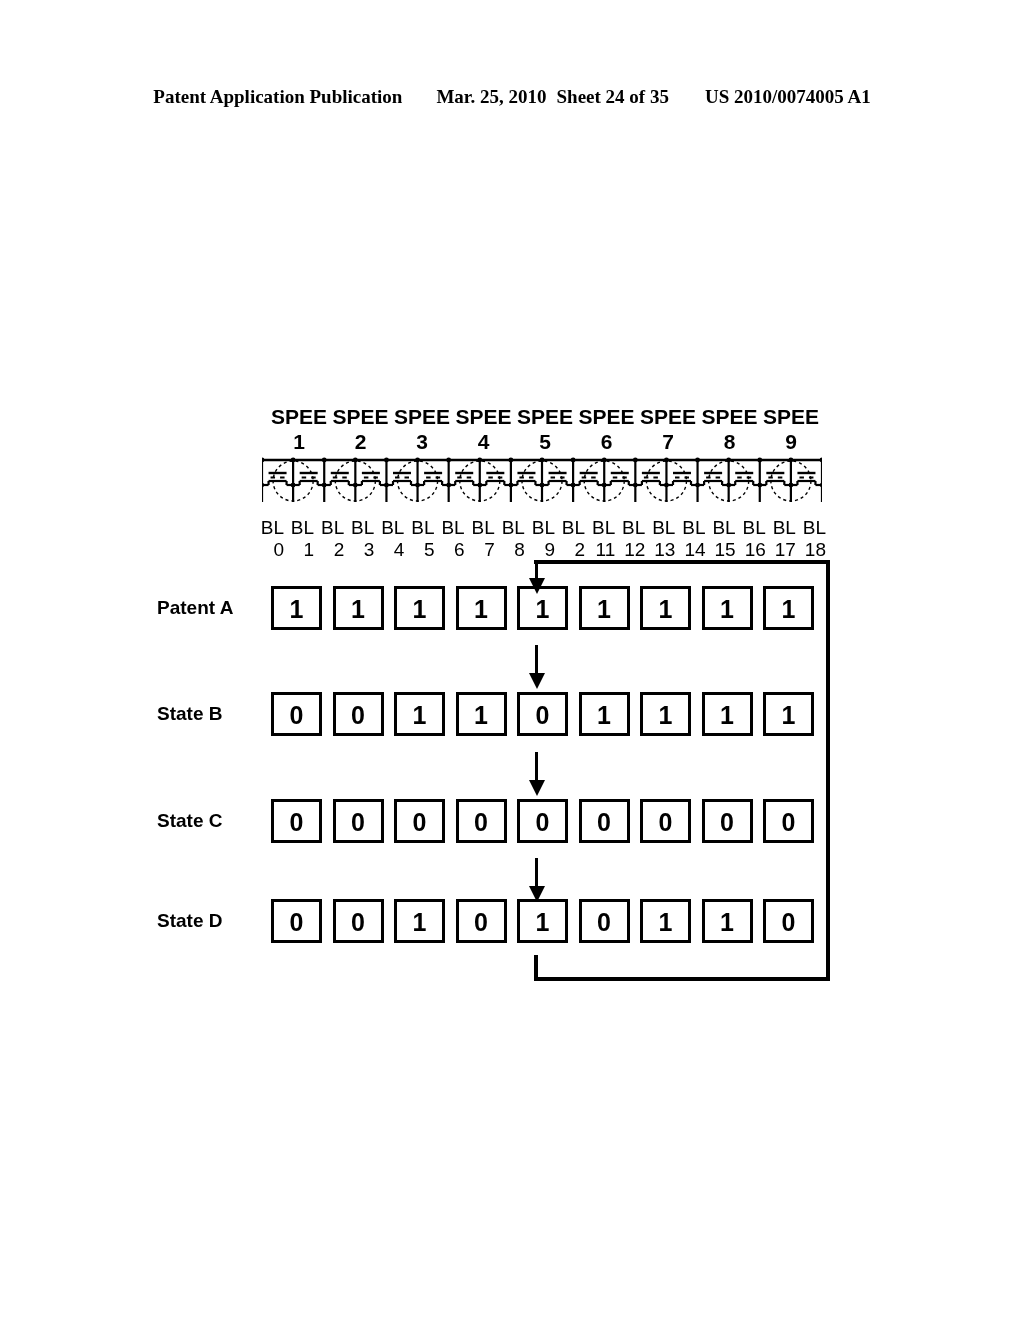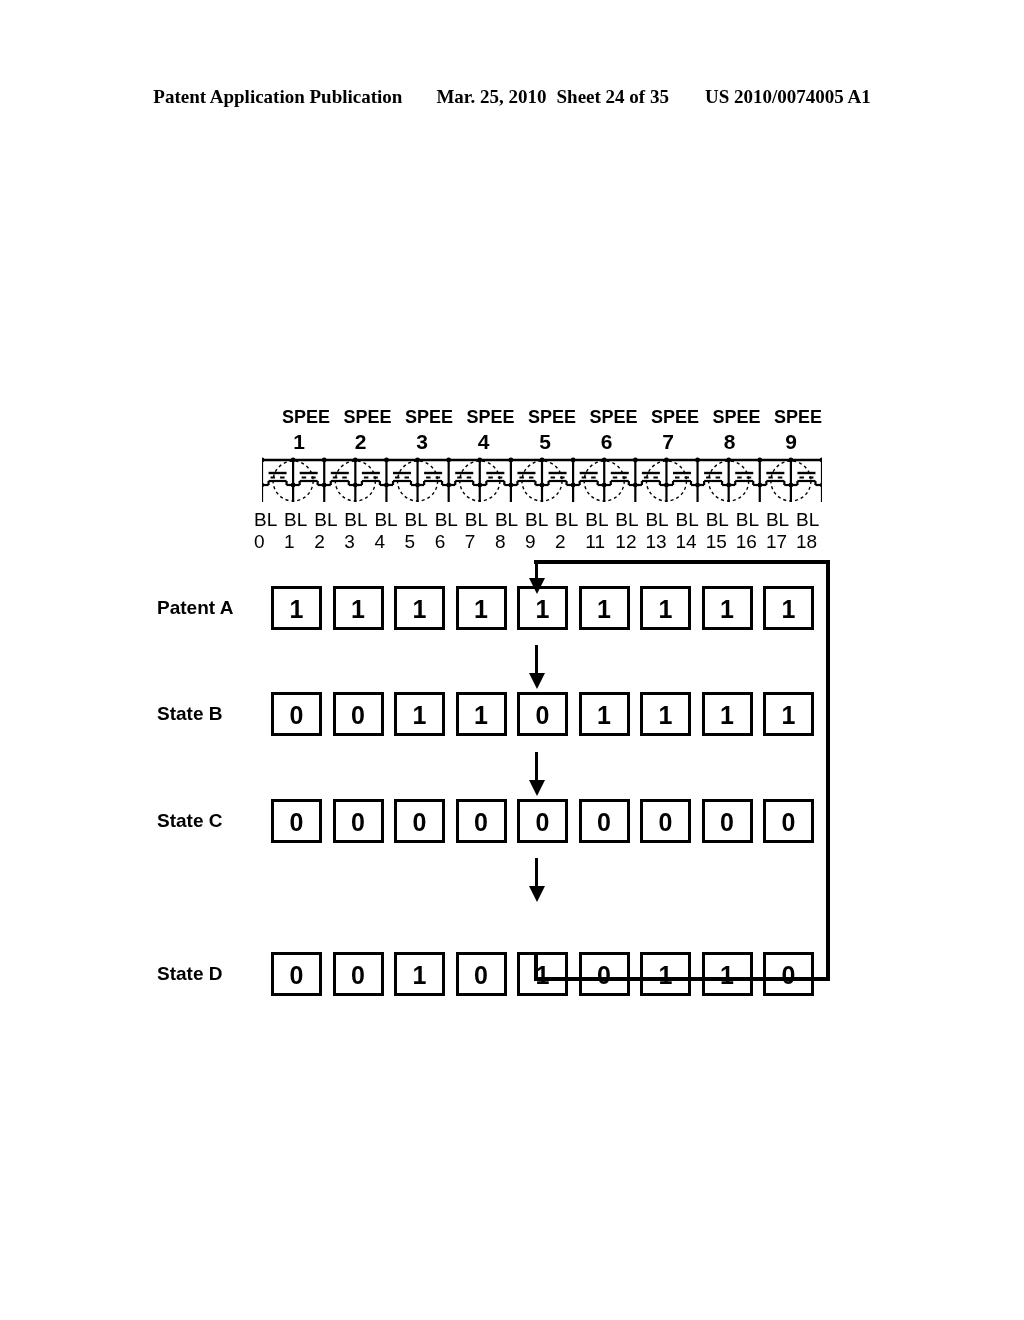--- a/index.html
+++ b/index.html
@@ -61,23 +61,23 @@
     position: absolute;
     left: 268px;
     top: 405px;
     width: 555px;
     height: 24px;
   }
   #spee-row .spee-label {
     position: absolute;
     top: 0;
     width: 62px;
-    text-align: right;
+    text-align: center;
     font-weight: bold;
-    font-size: 18px;
+    font-size: 21px;
     line-height: 24px;
   }
   #spee-num-row {
     position: absolute;
     left: 268px;
     top: 430px;
     width: 555px;
     height: 24px;
   }
   #spee-num-row .spee-num {
@@ -103,23 +103,23 @@
   
   #bl-row {
     position: absolute;
     left: 254px;
     top: 505px;
     width: 572px;
     height: 46px;
   }
   #bl-row .bl-cell {
     position: absolute;
-    top: 4px;
+    top: 12px;
     width: 30px;
-    text-align: left;
+    text-align: right;
   }
   #bl-row .bl-name {
     display: block;
     font-size: 19px;
     line-height: 22px;
   }
   #bl-row .bl-idx {
     display: block;
     font-size: 19px;
     line-height: 22px;
@@ -588,21 +588,21 @@
           <div class="bit-box" style="left: 61.5px;">0</div>
           <div class="bit-box" style="left: 123px;">0</div>
           <div class="bit-box" style="left: 184.5px;">0</div>
           <div class="bit-box" style="left: 246px;">0</div>
           <div class="bit-box" style="left: 307.5px;">0</div>
           <div class="bit-box" style="left: 369px;">0</div>
           <div class="bit-box" style="left: 430.5px;">0</div>
           <div class="bit-box" style="left: 492px;">0</div>
         </div>
       </div>
-      <div class="state-row" style="top: 952px;">
+      <div class="state-row" style="top: 899px;">
         <div class="state-label">State D</div>
         <div class="bit-boxes">
           <div class="bit-box" style="left: 0px;">0</div>
           <div class="bit-box" style="left: 61.5px;">0</div>
           <div class="bit-box" style="left: 123px;">1</div>
           <div class="bit-box" style="left: 184.5px;">0</div>
           <div class="bit-box" style="left: 246px;">1</div>
           <div class="bit-box" style="left: 307.5px;">0</div>
           <div class="bit-box" style="left: 369px;">1</div>
           <div class="bit-box" style="left: 430.5px;">1</div>

